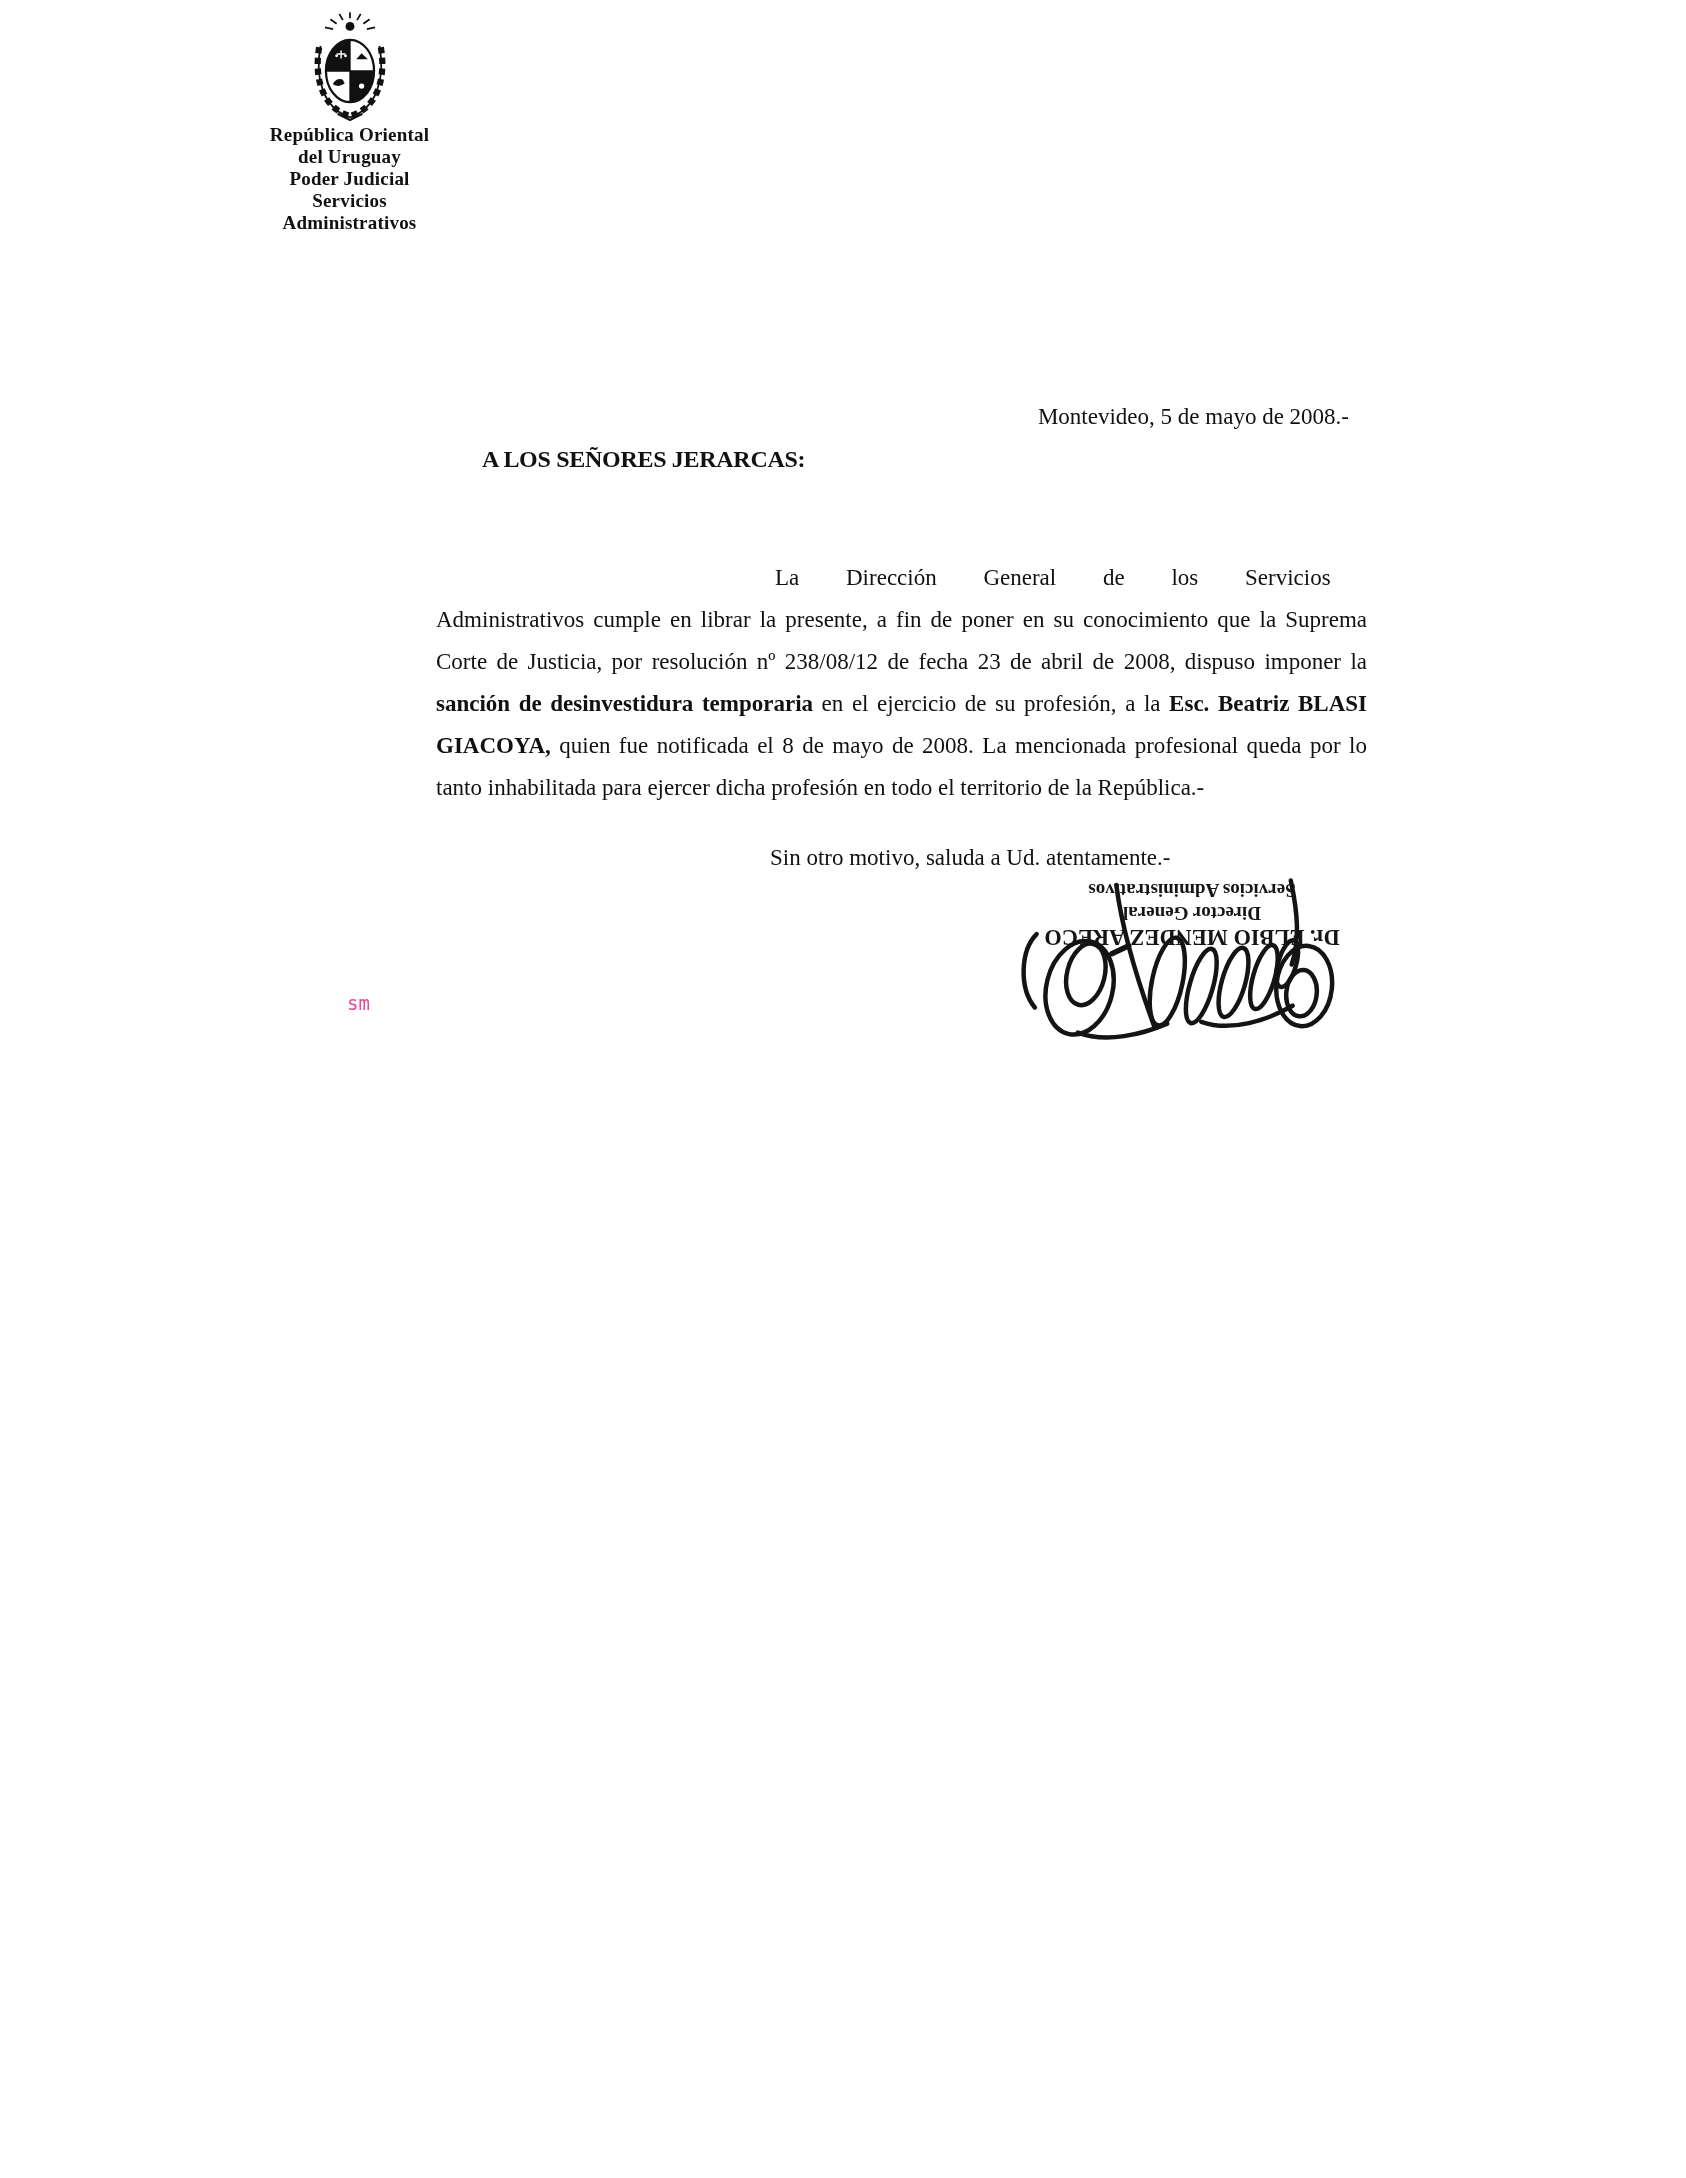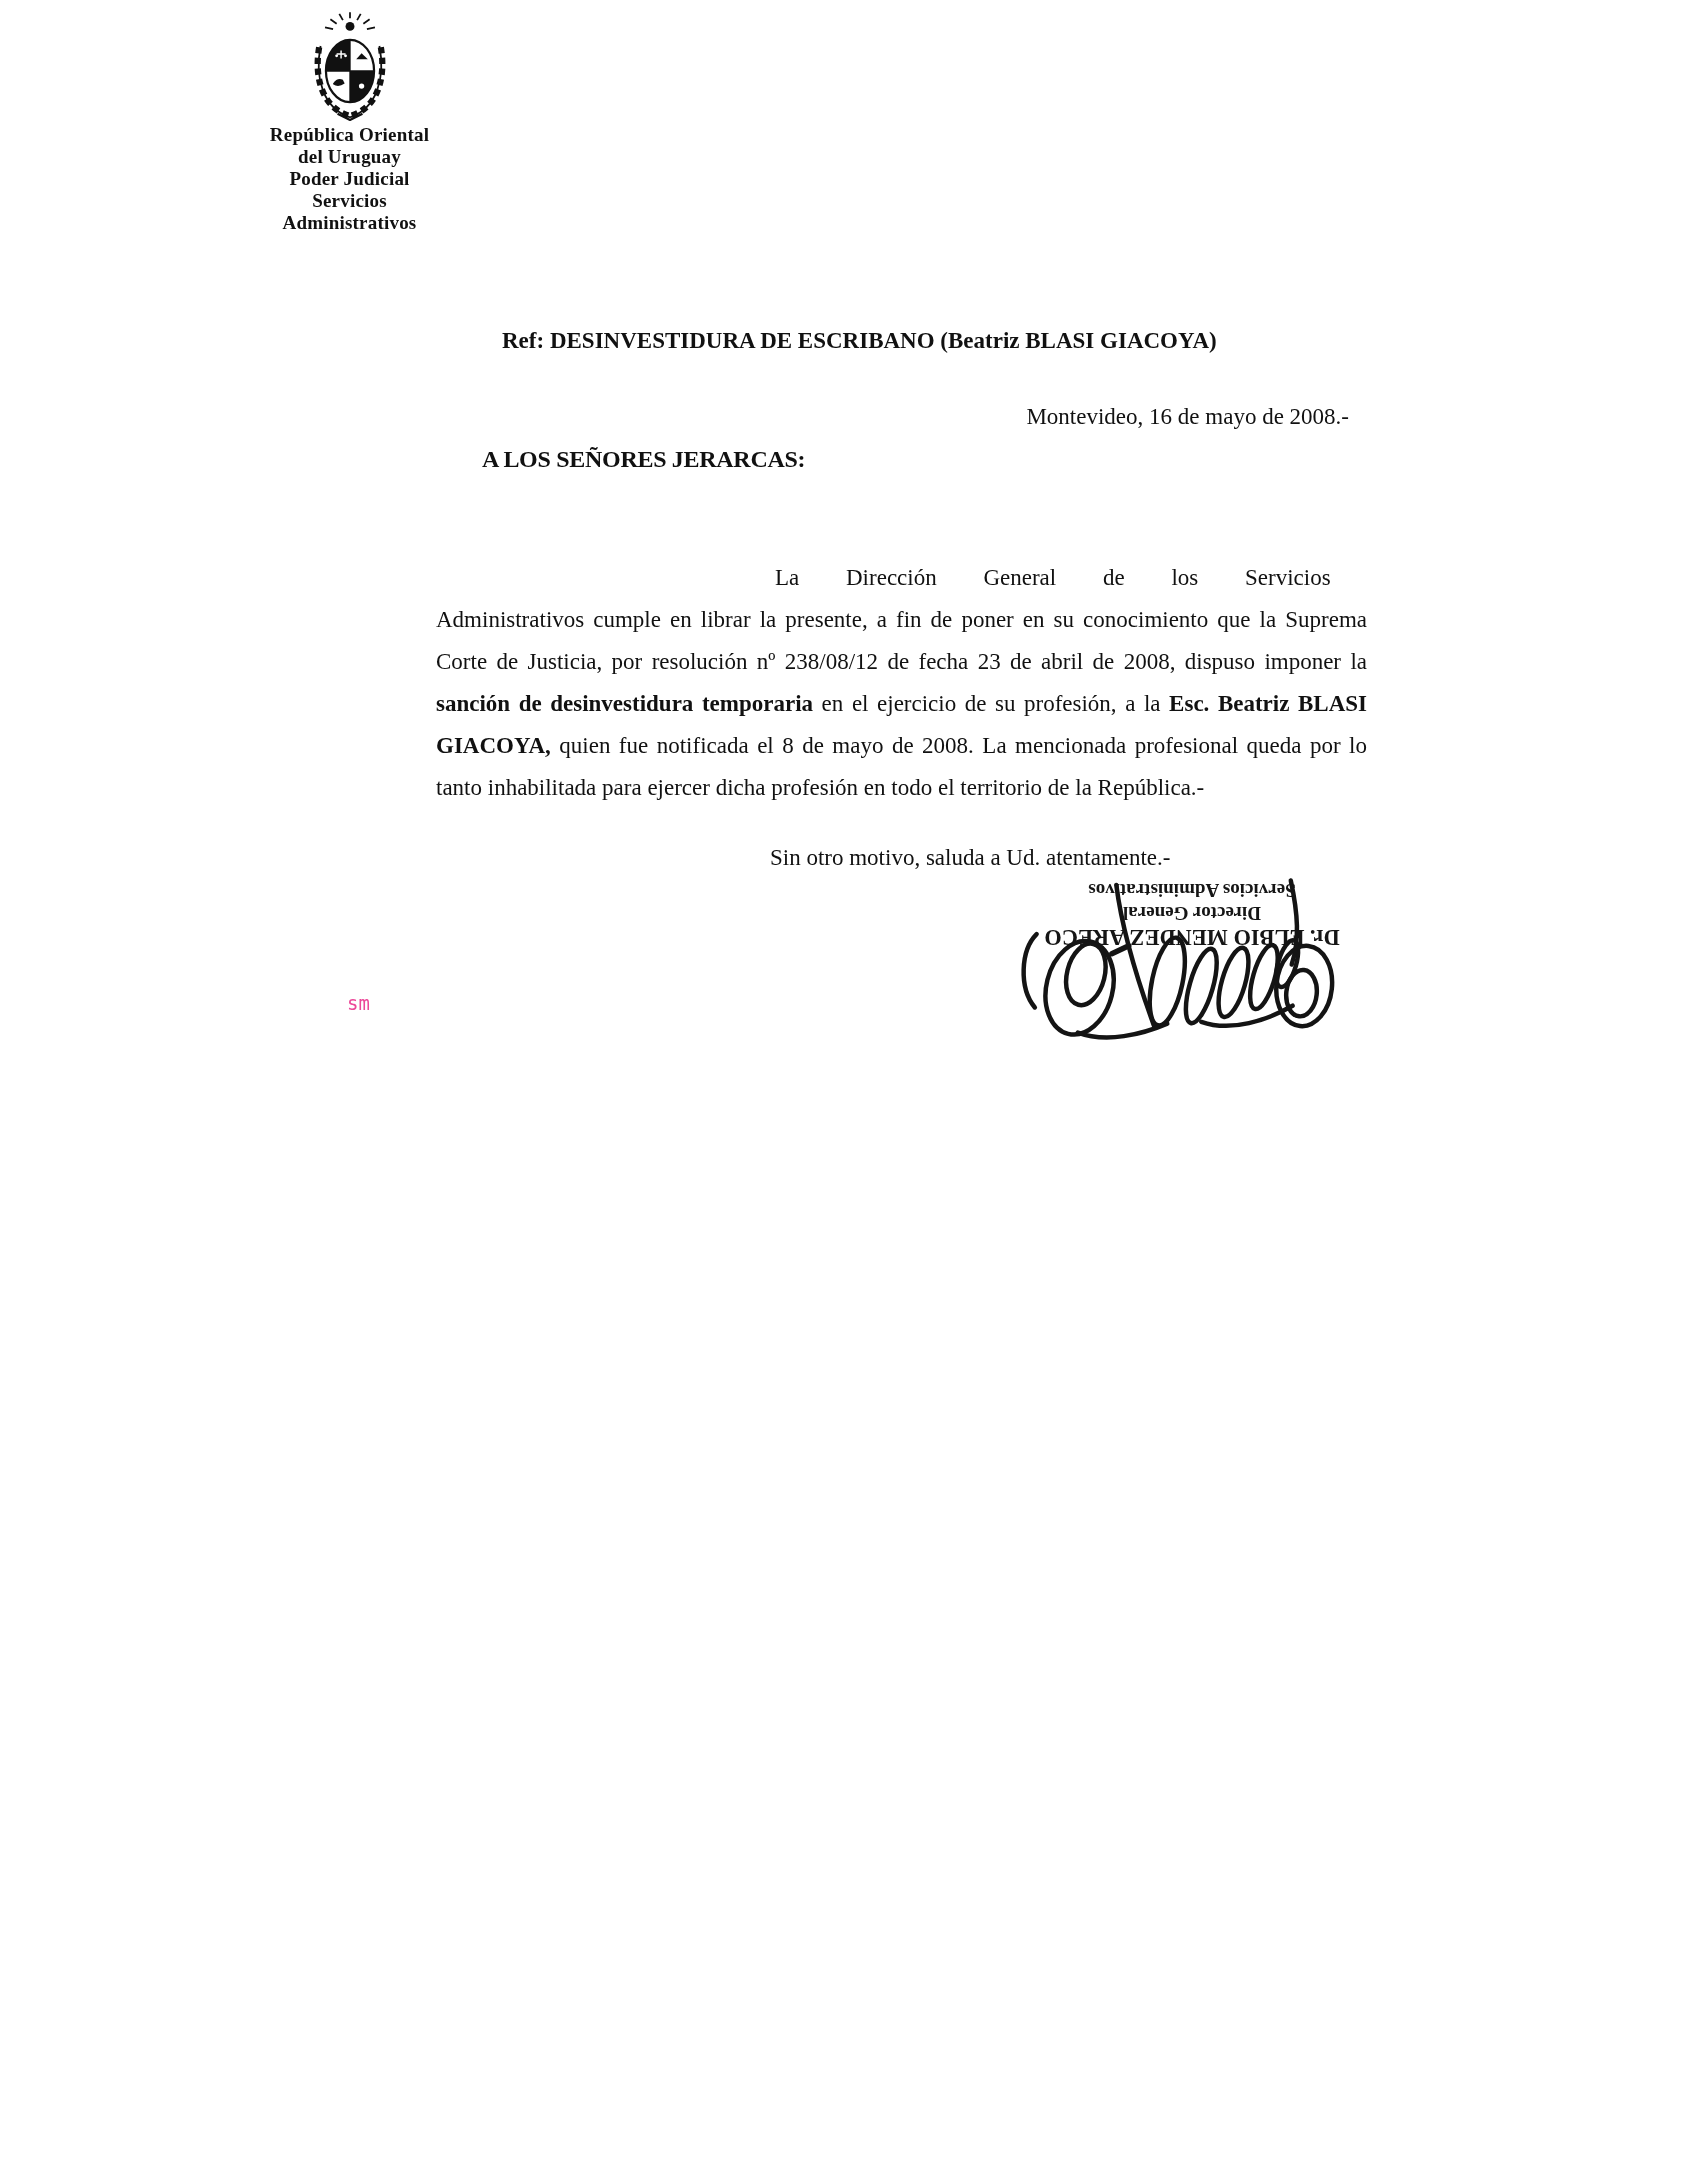--- a/index.html
+++ b/index.html
@@ -120,24 +120,23 @@
       <path d="M32 114 L46 121 L60 114" stroke="#111" stroke-width="2.5" fill="none"></path>
     </svg>
     <div class="lh-line">República Oriental</div>
     <div class="lh-line">del Uruguay</div>
     <div class="lh-line">Poder Judicial</div>
     <div class="lh-line">Servicios</div>
     <div class="lh-line">Administrativos</div>
   </div>
 
   <div class="doc-head">
-    <div>Ref: DESINVESTIDURA DE ESCRIBANO (Beatriz BLASI GIACOYA)</div>
   </div>
 
-  <div class="date-line">Montevideo, 16 de mayo de 2008.-</div>
+  <div class="date-line">Montevideo, 5 de mayo de 2008.-</div>
 
   <div class="salutation">A LOS SEÑORES JERARCAS:</div>
 
   <p class="body-par"><span class="first-phrase">La Dirección General de los Servicios</span><br><span>Administrativos cumple en librar la presente, a fin de poner en su conocimiento que la Suprema Corte de Justicia, por resolución nº 238/08/12 de fecha 23 de abril de 2008, dispuso imponer la </span><span class="b">sanción de desinvestidura temporaria</span><span> en el ejercicio de su profesión, a la </span><span class="b">Esc. Beatriz BLASI GIACOYA,</span><span> quien fue notificada el 8 de mayo de 2008. La mencionada profesional queda por lo tanto inhabilitada para ejercer dicha profesión en todo el territorio de la República.-</span></p>
 
   <div class="closing">Sin otro motivo, saluda a Ud. atentamente.-</div>
 
   <div class="signature-stamp">
     <div class="sig-name">Dr. ELBIO MENDEZ ARECO</div>
     <div class="sig-title">Director General</div>

